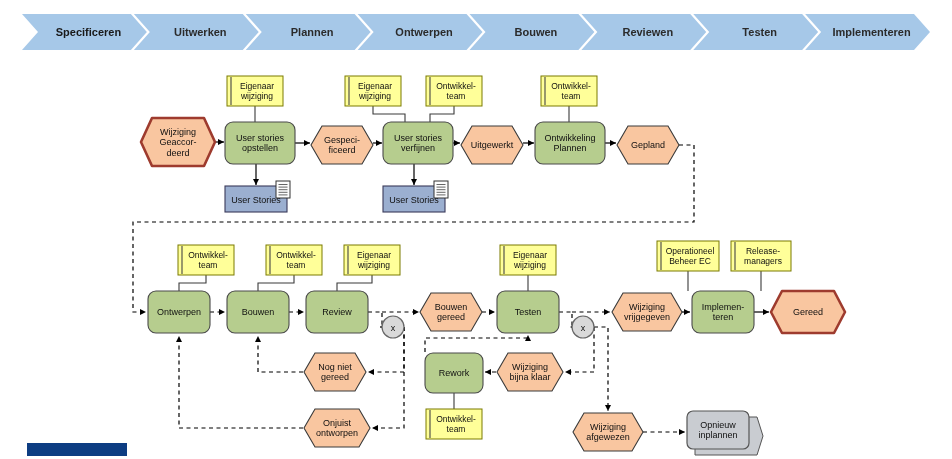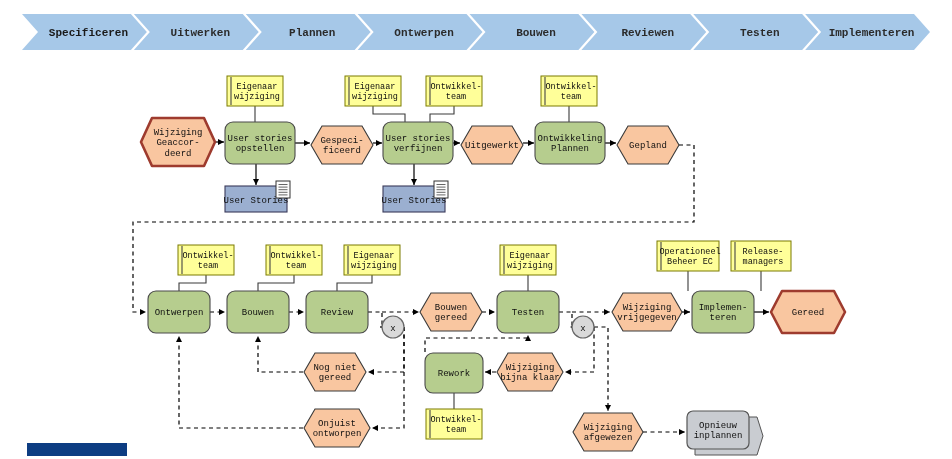--- a/index.html
+++ b/index.html
@@ -1,18 +1,18 @@
 <!DOCTYPE html>
 <html><head>
 <meta charset="utf-8">
 <style>
   html,body{margin:0;padding:0;background:#ffffff;}
   body{width:952px;height:459px;overflow:hidden;
        font-family:"Liberation Sans","DejaVu Sans",sans-serif;}
-  #root{position:relative;width:952px;height:459px;font-family:Liberation Mono, monospace;}
+  #root{position:relative;width:952px;height:459px;}
   svg{display:block;}
   .phase-label{font-size:11px;font-weight:bold;fill:#1a1a1a;}
   .phase-label.dim{font-weight:bold;fill:#2b2b2b;}
   .node-text{font-size:9px;fill:#101010;}
   .note-text{font-size:8.5px;fill:#101010;}
   .gw-text{font-size:9px;fill:#101010;}
   .doc-text{font-size:9px;fill:#101010;}
 </style>
 </head>
 <body>

